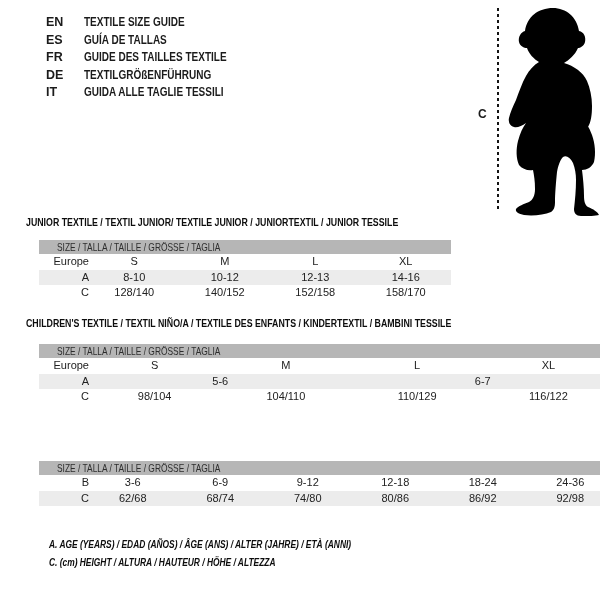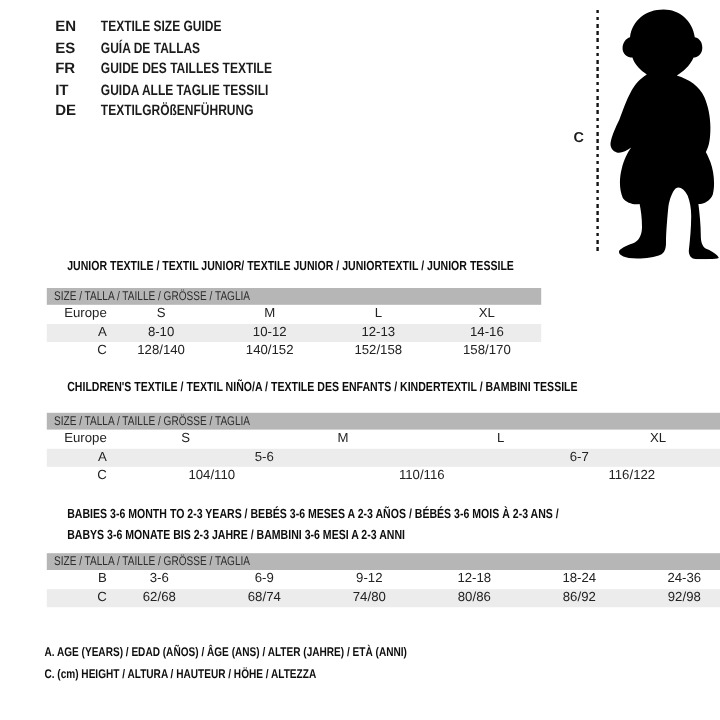--- a/index.html
+++ b/index.html
@@ -16,39 +16,39 @@
 
   
   .dash-line{
     position:absolute;left:473px;top:8px;width:2px;height:203px;
     background:repeating-linear-gradient(to bottom,#141414 0 3px,transparent 3px 6px);
   }
   .c-label{position:absolute;left:454px;top:107px;font-weight:bold;font-size:12px;}
   .baby-svg{position:absolute;left:484px;top:4px;width:108px;height:212px;}
 
   
-  .sec-title{position:absolute;left:32px;font-weight:bold;font-size:11px;line-height:16.5px;color:#0d0d0d;}
+  .sec-title{position:absolute;left:2px;font-weight:bold;font-size:11px;line-height:16.5px;color:#0d0d0d;}
   .t1{top:214px;}
   .t2{top:315px;}
   .t3{top:421px;}
   .sec-title span{display:block;}
 
   
   .stable{position:absolute;left:15px;font-size:11px;color:#222;}
   .tbl1{top:240px;width:412px;}
   .tbl2{top:344px;width:575px;}
   .tbl3{top:461px;width:575px;}
-  .thead{height:14px;line-height:14px;background:#b6b6b6;color:#2d2d2d;padding-left:6px;font-size:10.5px;}
+  .thead{height:14px;line-height:14px;background:#b6b6b6;color:#2d2d2d;padding-left:18px;font-size:10.5px;}
   .trow{display:flex;height:15.5px;line-height:15.5px;}
   .trow.shaded{background:#ececec;}
   .tlabel{flex:0 0 44px;padding-left:6px;text-align:right;}
   .tcell{flex:1;text-align:center;}
 
   
-  .legend{position:absolute;left:13px;top:536px;font-weight:bold;font-size:10.5px;line-height:17.5px;color:#0d0d0d;}
+  .legend{position:absolute;left:25px;top:536px;font-weight:bold;font-size:10.5px;line-height:17.5px;color:#0d0d0d;font-style:italic;}
   .legend-line{display:block;height:17.5px;}
 </style>
 </head>
 <body>
 
 <div id="canvas">
 
   <div class="languages">
     <div class="lang-row">
       <span class="lang-code">EN</span>
@@ -56,26 +56,26 @@
     </div>
     <div class="lang-row">
       <span class="lang-code">ES</span>
       <span class="lang-label cond">GUÍA DE TALLAS</span>
     </div>
     <div class="lang-row">
       <span class="lang-code">FR</span>
       <span class="lang-label cond">GUIDE DES TAILLES TEXTILE</span>
     </div>
     <div class="lang-row">
+      <span class="lang-code">DE</span>
+      <span class="lang-label cond">TEXTILGRÖßENFÜHRUNG</span>
+    </div>
+    <div class="lang-row">
       <span class="lang-code">IT</span>
       <span class="lang-label cond">GUIDA ALLE TAGLIE TESSILI</span>
-    </div>
-    <div class="lang-row">
-      <span class="lang-code">DE</span>
-      <span class="lang-label cond">TEXTILGRÖßENFÜHRUNG</span>
     </div>
   </div>
 
   <div class="dash-line"></div>
   <span class="c-label">C</span>
   <svg class="baby-svg" viewBox="0 0 108 212" xmlns="http://www.w3.org/2000/svg">
     <path fill="#000000" d="M45 4
       C58 4 69 13 71 27
       C76 28 78 33 77 38
       C76 42 72 44 70 44
@@ -158,30 +158,27 @@
       <div class="tcell">L</div>
       <div class="tcell">XL</div>
     </div>
     <div class="trow shaded">
       <div class="tlabel">A</div>
       <div class="tcell">5-6</div>
       <div class="tcell">6-7</div>
     </div>
     <div class="trow">
       <div class="tlabel">C</div>
+      <div class="tcell">98/104</div>
       <div class="tcell">104/110</div>
-      <div class="tcell">110/116</div>
+      <div class="tcell">110/129</div>
       <div class="tcell">116/122</div>
     </div>
   </div>
 
-  <div class="sec-title t3">
-    <span class="cond">BABIES 3-6 MONTH TO 2-3 YEARS / BEBÉS 3-6 MESES A 2-3 AÑOS / BÉBÉS 3-6 MOIS À 2-3 ANS /</span>
-    <span class="cond">BABYS 3-6 MONATE BIS 2-3 JAHRE / BAMBINI 3-6 MESI A 2-3 ANNI</span>
-  </div>
   <div class="stable tbl3">
     <div class="thead"><span class="cond">SIZE / TALLA / TAILLE / GRÖSSE / TAGLIA</span></div>
     <div class="trow">
       <div class="tlabel">B</div>
       <div class="tcell">3-6</div>
       <div class="tcell">6-9</div>
       <div class="tcell">9-12</div>
       <div class="tcell">12-18</div>
       <div class="tcell">18-24</div>
       <div class="tcell">24-36</div>

